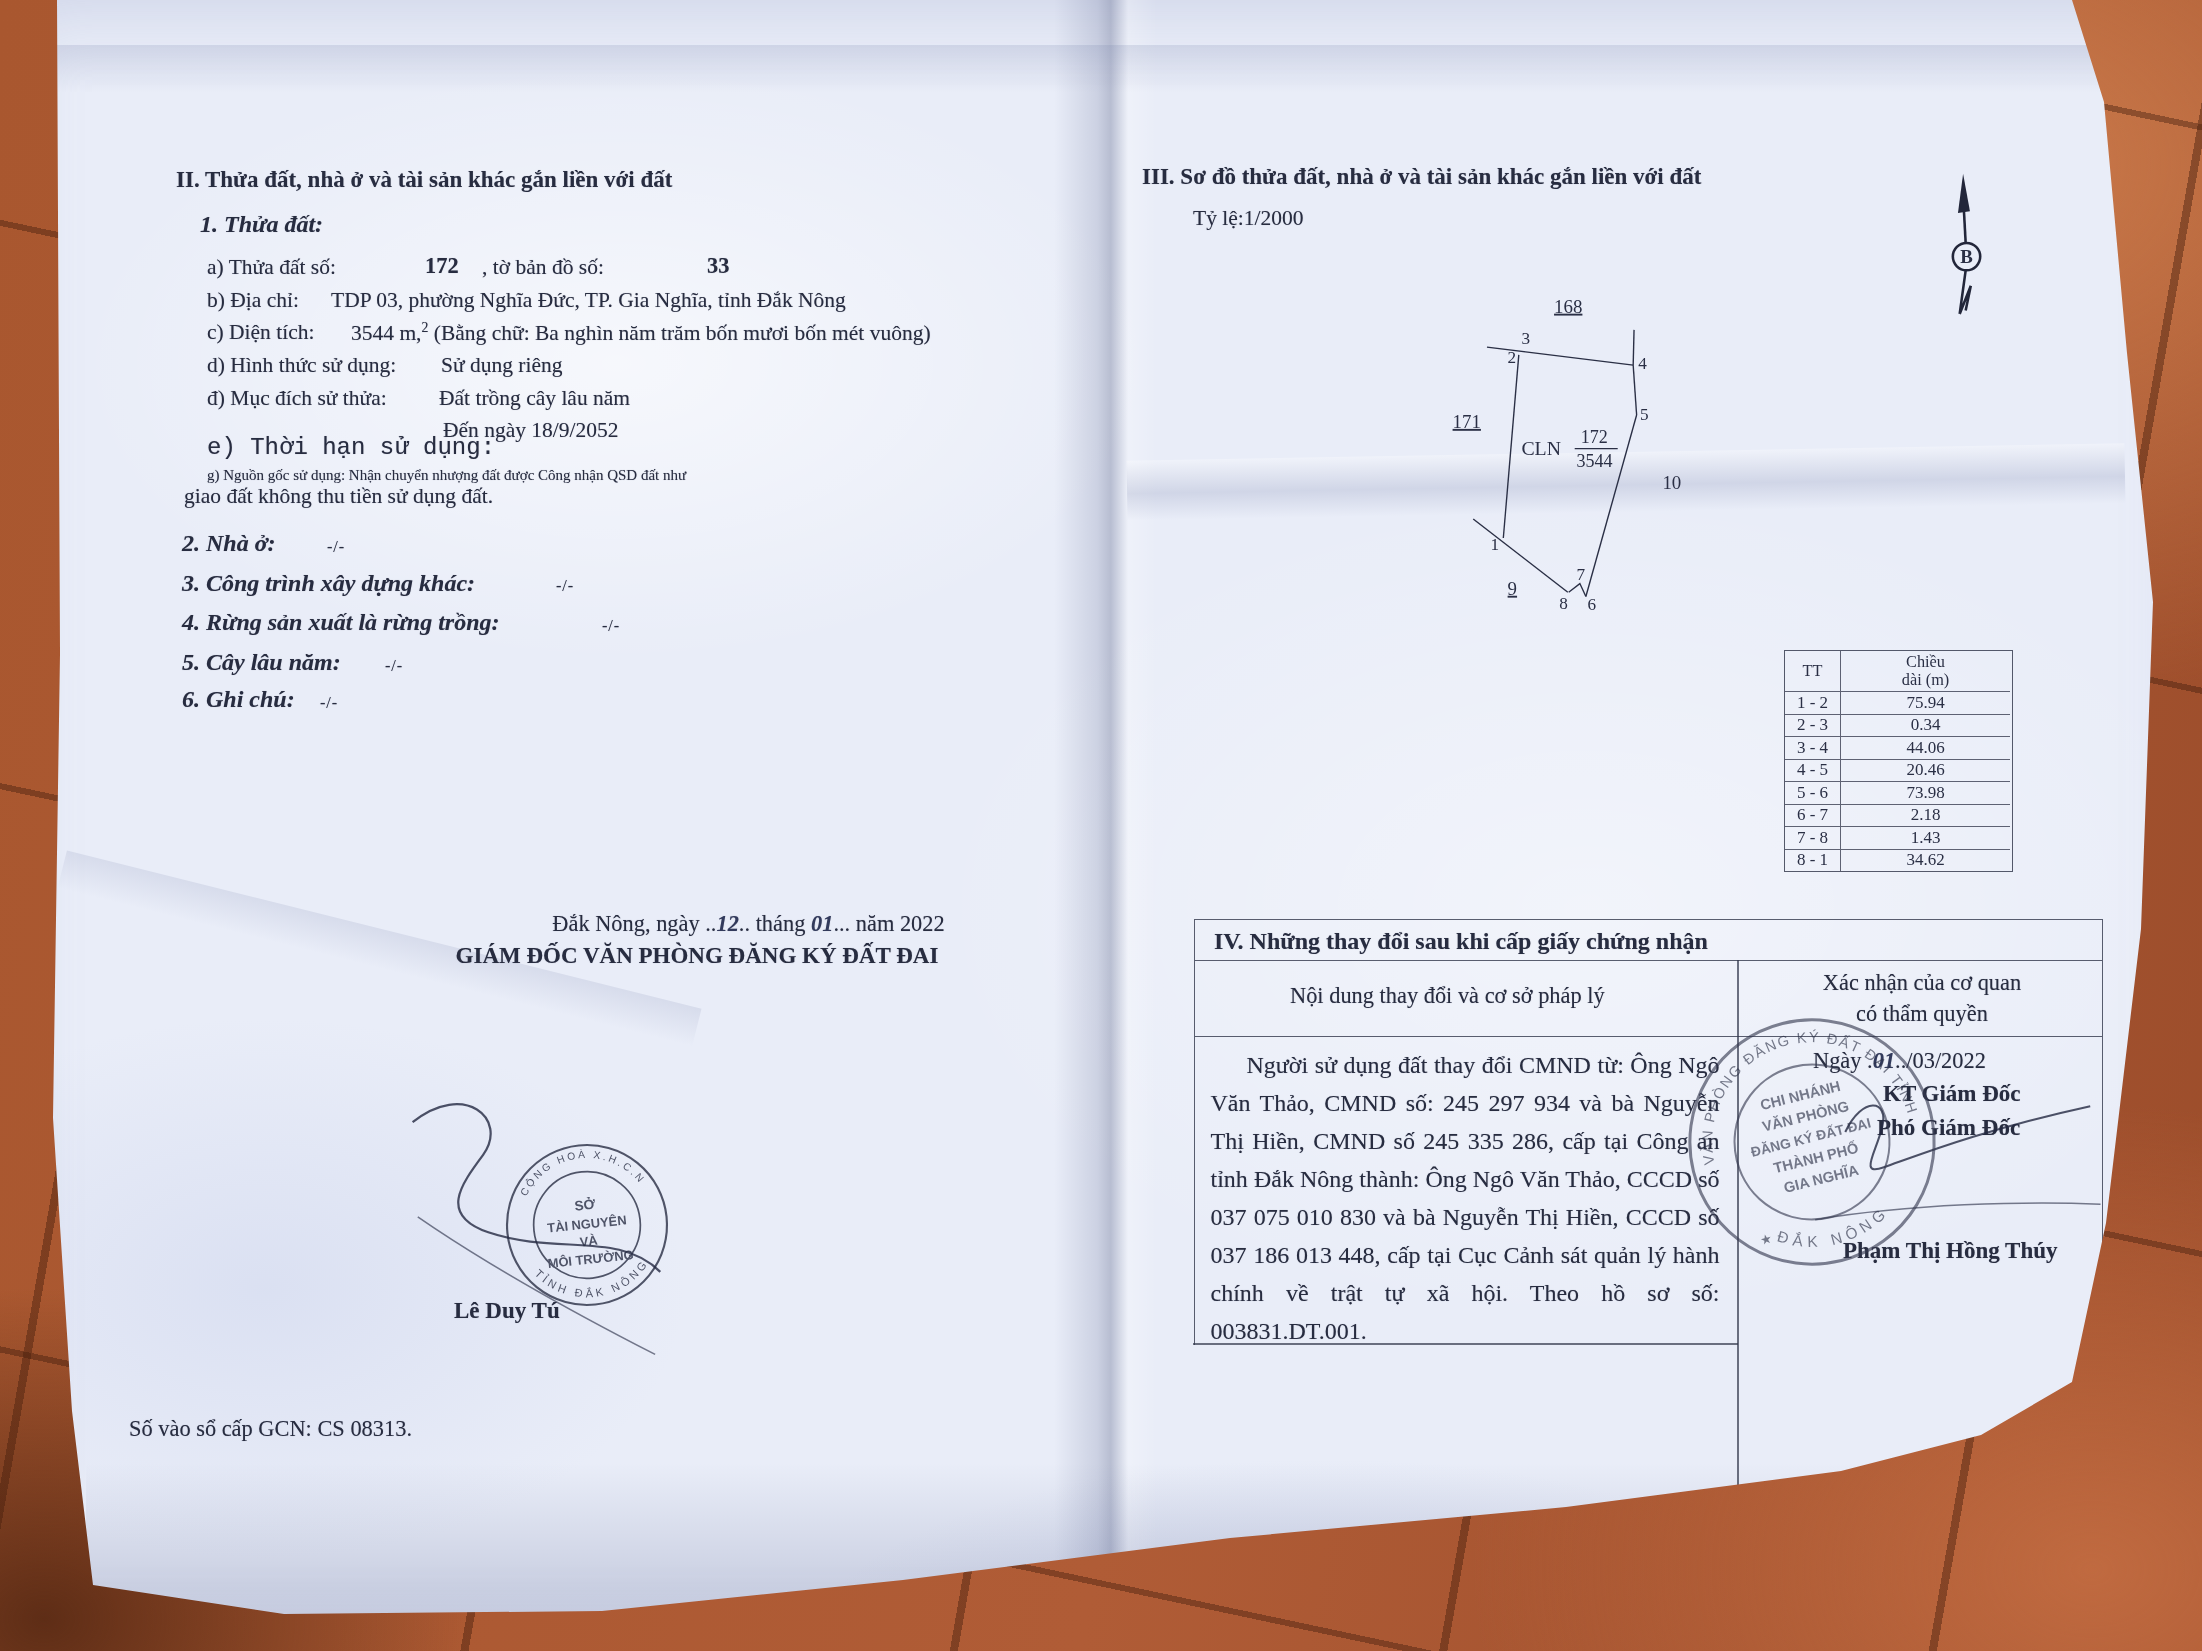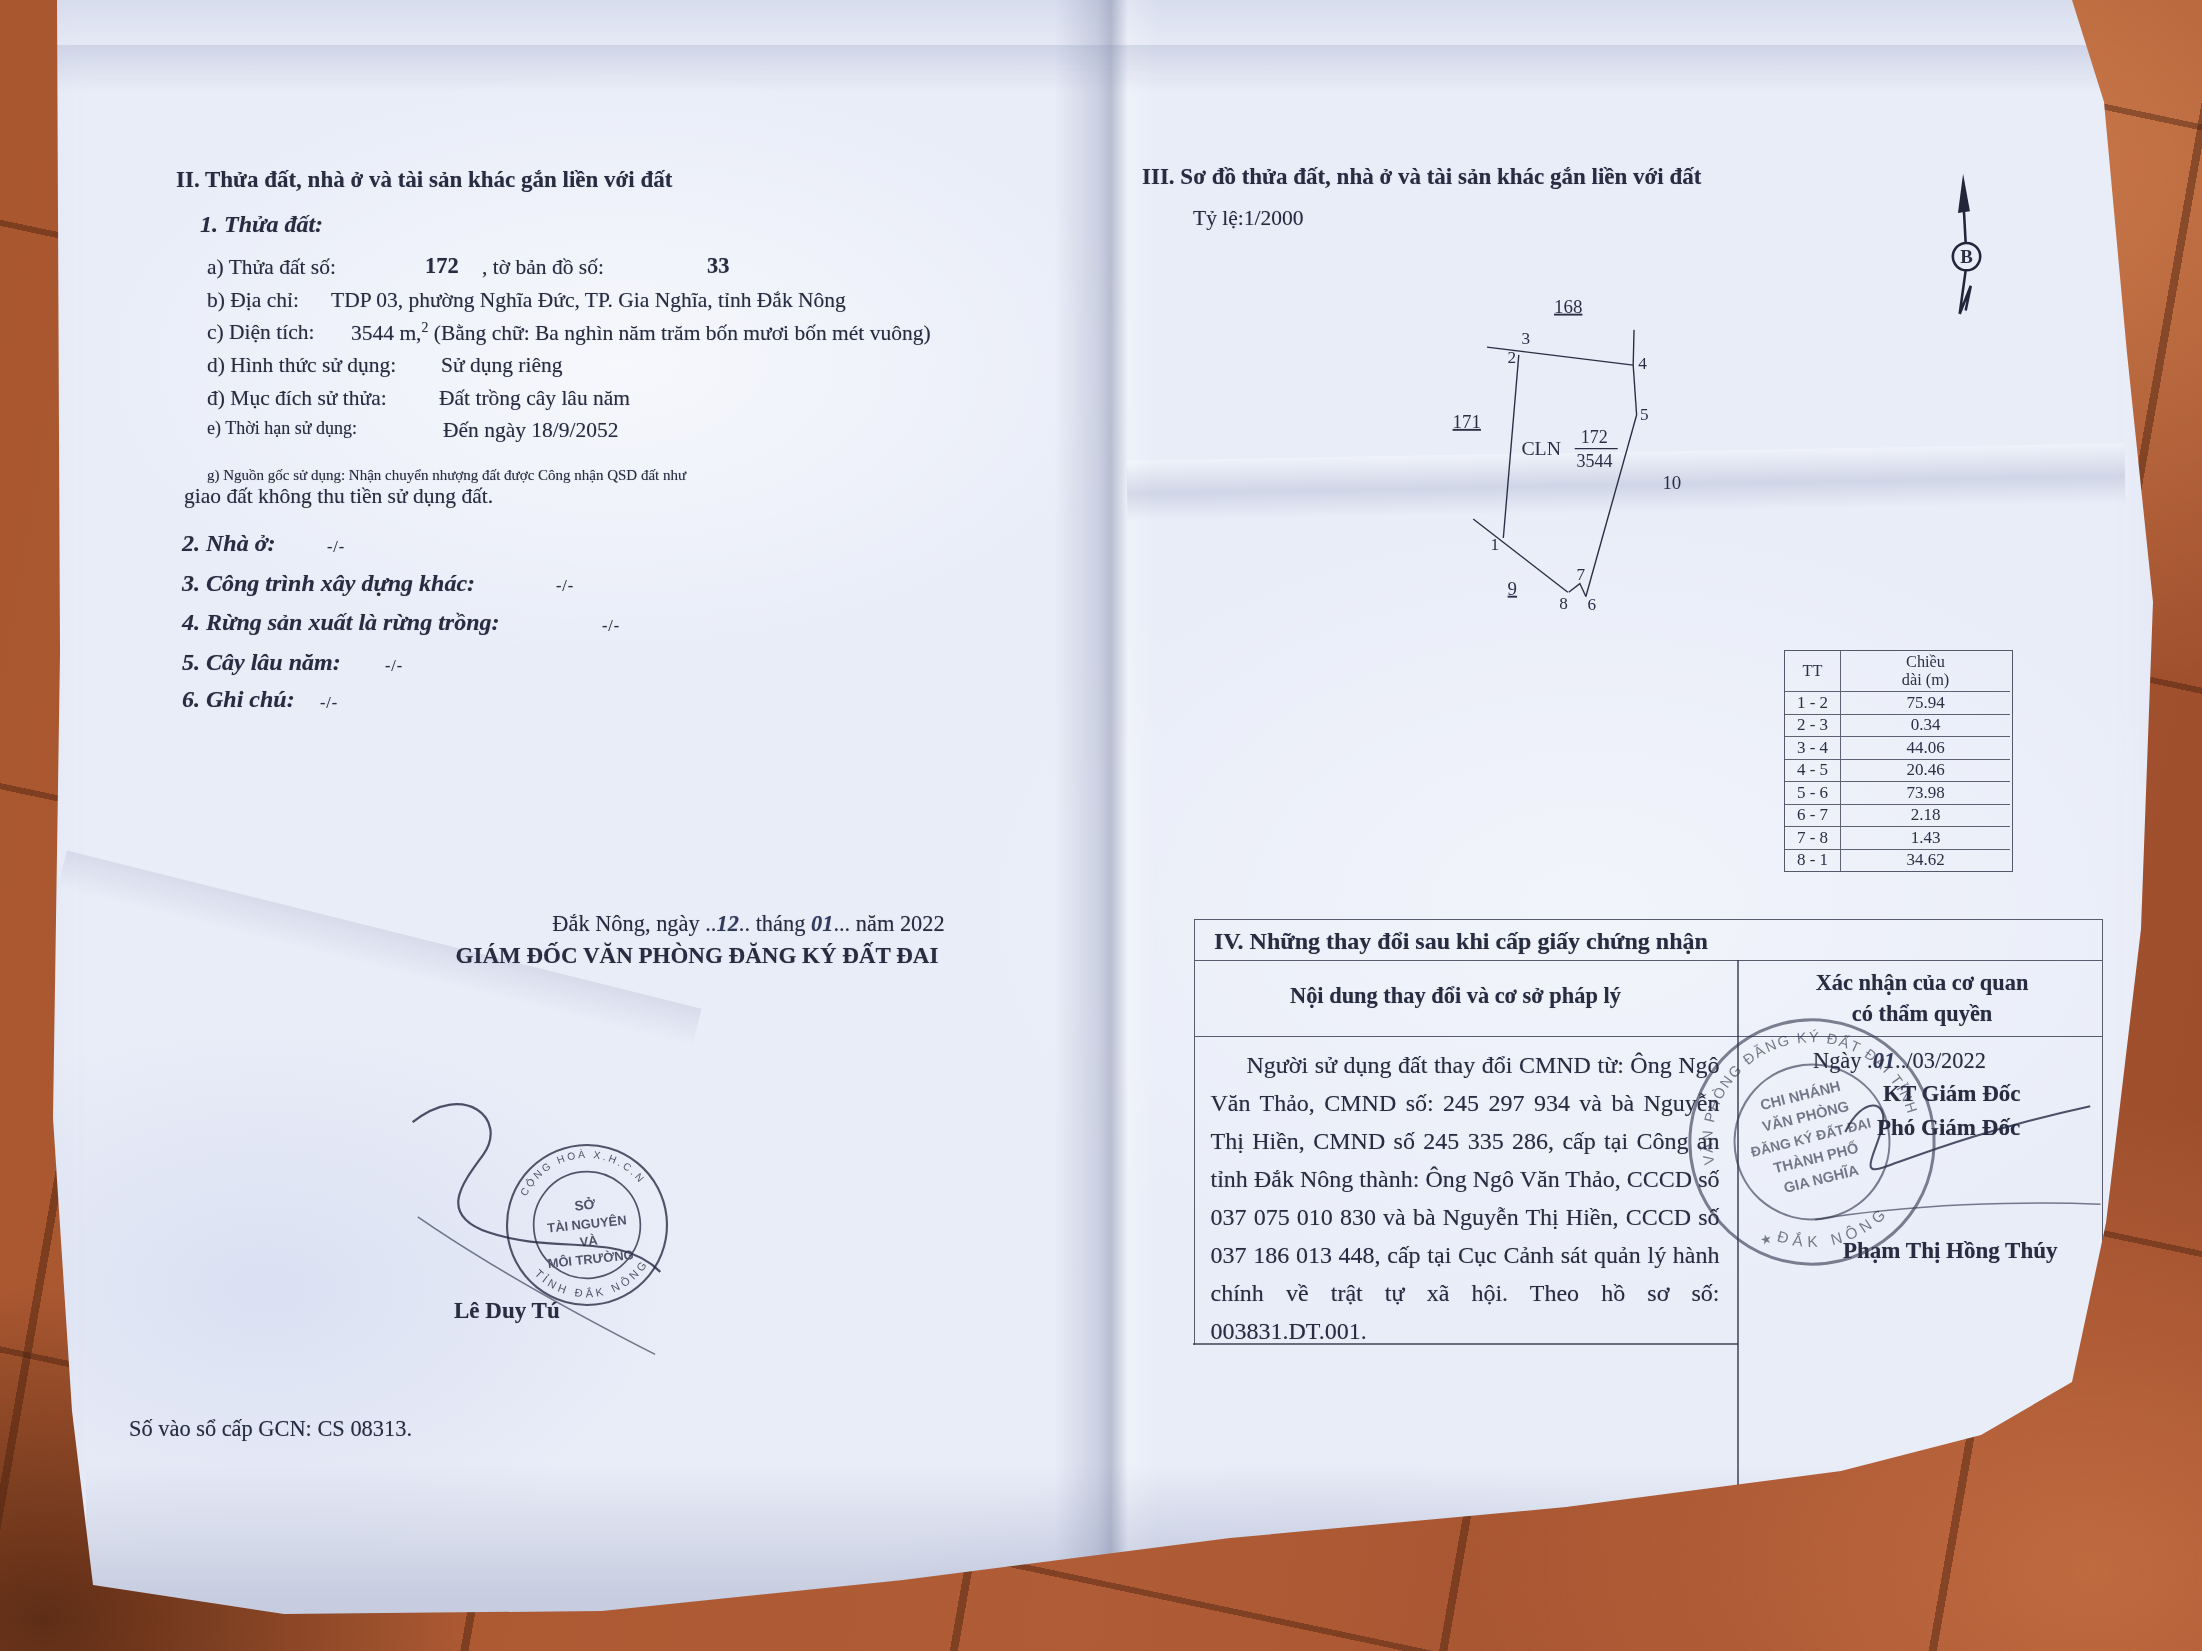--- a/index.html
+++ b/index.html
@@ -48,21 +48,21 @@
     border:1.7px solid rgba(45,50,70,0.8);display:grid;grid-template-columns:55px 170px;
     font-size:17px;color:#2a2f45;text-align:center;}
   .edge-table .cell{border-top:1.7px solid rgba(45,50,70,0.75);display:flex;align-items:center;justify-content:center;height:21.5px;}
   .edge-table .c2{border-left:1.7px solid rgba(45,50,70,0.75);}
   .edge-table .hc{height:40px;border-top:none;flex-direction:column;line-height:18px;font-size:16.3px;}
   
   .sec4{position:absolute;left:1194px;top:919px;width:907px;height:425px;
     border-top:1.7px solid rgba(50,55,75,0.8);border-left:1.7px solid rgba(50,55,75,0.8);border-right:1.7px solid rgba(50,55,75,0.8);
     color:#272c40;}
   .sec4 .title-row{position:absolute;left:0;top:0;width:100%;height:40px;border-bottom:1.7px solid rgba(50,55,75,0.8);}
-  .sec4 .head-row{position:absolute;left:0;top:40px;width:100%;height:76px;border-bottom:1.7px solid rgba(50,55,75,0.8);font-weight:bold;}
+  .sec4 .head-row{position:absolute;left:0;top:40px;width:100%;height:76px;border-bottom:1.7px solid rgba(50,55,75,0.8);}
   .sec4 .divider{position:absolute;left:542px;top:40px;width:1.7px;height:602px;background:rgba(50,55,75,0.7);}
   .sec4 .left-bottom{position:absolute;left:-1.7px;top:423px;width:545px;height:1.7px;background:rgba(50,55,75,0.7);}
   .sec4 .right-ext{position:absolute;left:905px;top:423px;width:1.7px;height:172px;background:rgba(50,55,75,0.6);}
   .sec4 p{position:absolute;left:15.5px;top:126px;width:509px;margin:0;font-size:24px;line-height:38px;text-align:justify;text-indent:36px;white-space:normal;text-shadow:0 0 0.9px rgba(39,44,64,0.35);}
   svg text{font-family:"Liberation Serif",serif;fill:#2a2f45;}
   svg .sans{font-family:"Liberation Sans",sans-serif;}
 </style>
 </head>
 <body>
 
@@ -93,21 +93,21 @@
     </div>
     <div>
       <span class="txt" style="left:207px;top:352px;font-size:21.5px;">d) Hình thức sử dụng:</span>
       <span class="txt" style="left:441px;top:352px;font-size:21.5px;">Sử dụng riêng</span>
     </div>
     <div>
       <span class="txt" style="left:207px;top:385px;font-size:21.5px;">đ) Mục đích sử thửa:</span>
       <span class="txt" style="left:439px;top:385px;font-size:21.5px;">Đất trồng cây lâu năm</span>
     </div>
     <div>
-      <span class="txt" style="left:207px;top:417px;font-size:18px;">e) Thời hạn sử dụng:</span>
+      <span class="txt" style="left:207px;top:433px;font-size:24px;font-family:Liberation Mono, monospace;">e) Thời hạn sử dụng:</span>
       <span class="txt" style="left:443px;top:417px;font-size:21.5px;">Đến ngày 18/9/2052</span>
     </div>
     <div class="txt" style="left:207px;top:450px;font-size:15px;margin-top:16px;">g) Nguồn gốc sử dụng: Nhận chuyển nhượng đất được Công nhận QSD đất như</div>
     <div class="txt" style="left:184px;top:483px;font-size:21.5px;">giao đất không thu tiền sử dụng đất.</div>
 
     <div>
       <span class="txt b i" style="left:182px;top:528px;font-size:24px;">2. Nhà ở:</span>
       <span class="txt small-null" style="left:327px;top:537px;">-/-</span>
     </div>
     <div>

